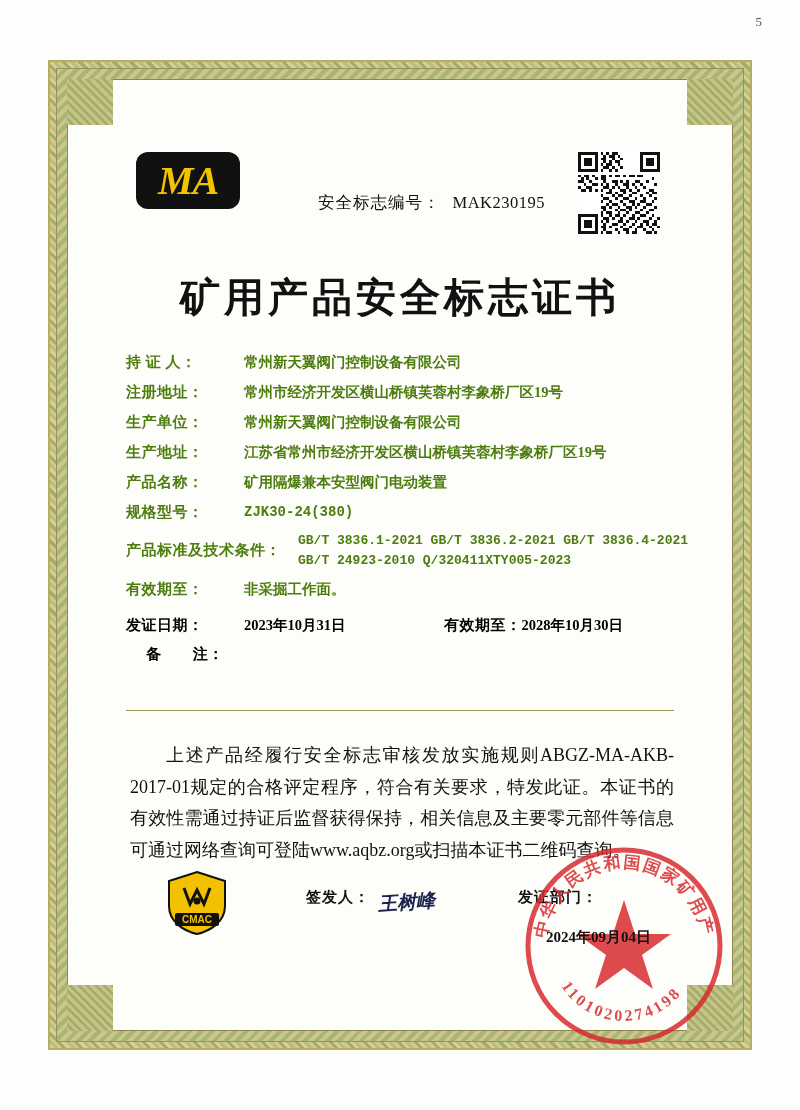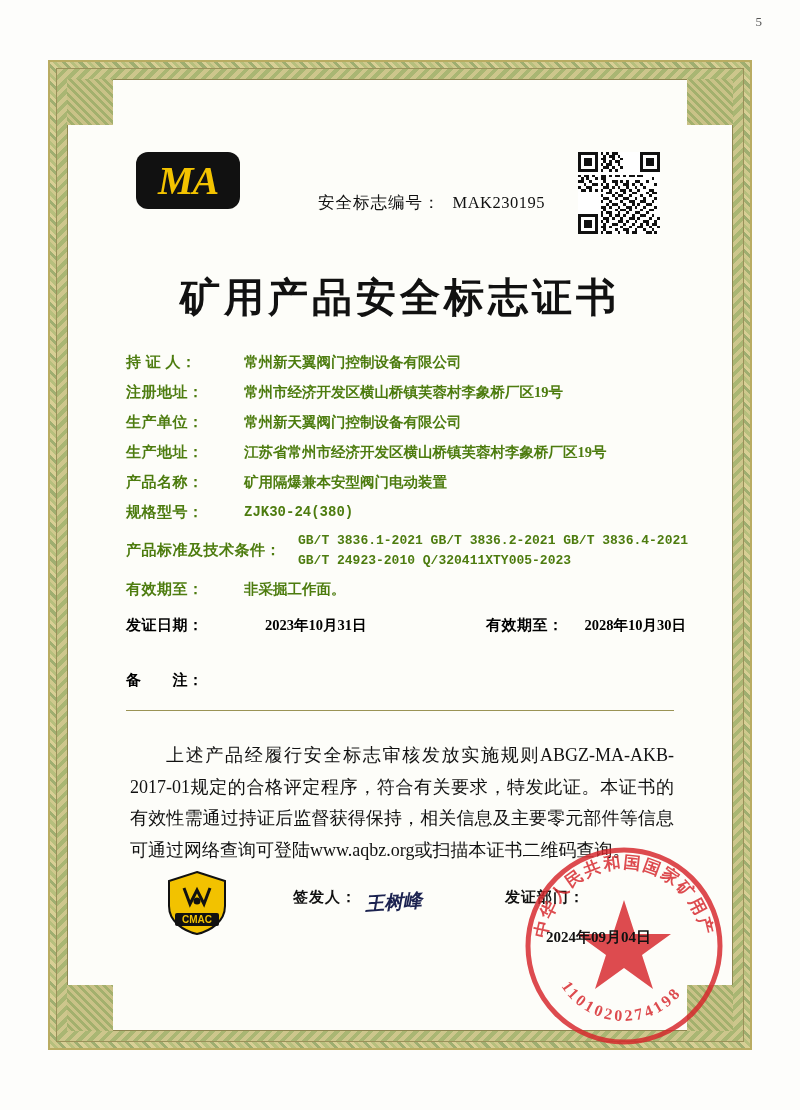--- a/index.html
+++ b/index.html
@@ -180,42 +180,42 @@
     font-family: "Liberation Mono", monospace;
     font-size: 13px;
     line-height: 1.5;
   }
 
   .daterow {
     display: flex;
     align-items: center;
     margin-top: 16px;
     font-family: "Liberation Serif", serif;
-    gap: 21px;
   }
   .daterow .flabel { width: 118px; flex: 0 0 118px; }
   .daterow .d1 {
     font-size: 14.5px;
     font-weight: bold;
     width: 200px;
   }
   .daterow .d2label {
     font-size: 15px;
     font-weight: bold;
     letter-spacing: 0.5px;
   }
   .daterow .d2 {
     font-size: 14.5px;
     font-weight: bold;
   }
 
   .remark-row {
     display: flex;
-    margin-top: 36px;
-    font-family: "Liberation Serif", serif;
+    margin-top: 10px;
+    font-family: "Liberation Serif", serif;
+    text-align: center;
   }
   .remark-row .flabel { width: 118px; flex: 0 0 118px; }
 
   .divider {
     position: absolute;
     left: 58px;
     right: 58px;
     top: 630px;
     border-top: 1px solid #9a9355;
   }
@@ -238,21 +238,21 @@
     position: absolute;
     left: 98px;
     top: 790px;
     width: 62px;
     height: 66px;
   }
   .cmac svg { display: block; }
 
   .sign-row {
     position: absolute;
-    left: 225px;
+    left: 238px;
     top: 808px;
     width: 420px;
     display: flex;
     align-items: flex-start;
     font-family: "Liberation Serif", serif;
     font-size: 15px;
     font-weight: bold;
     color: #111;
   }
   .sign-label { letter-spacing: 1px; }

